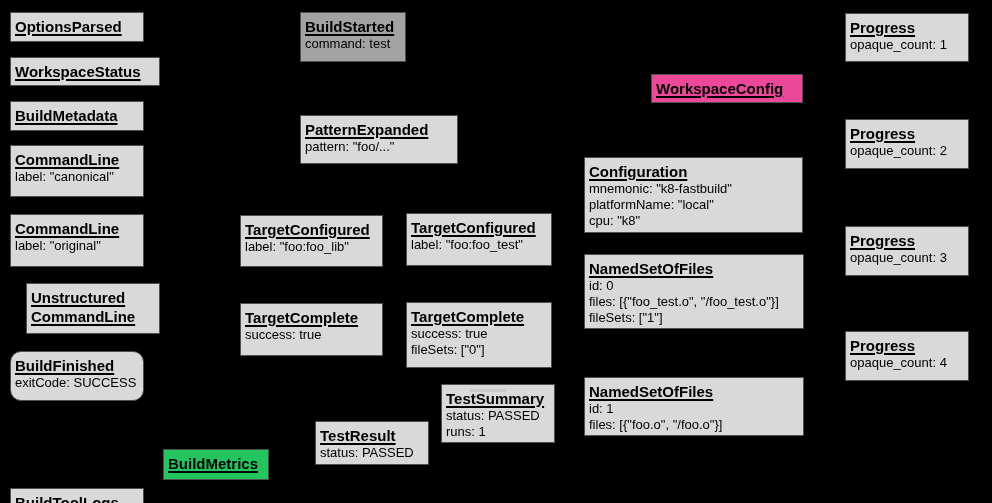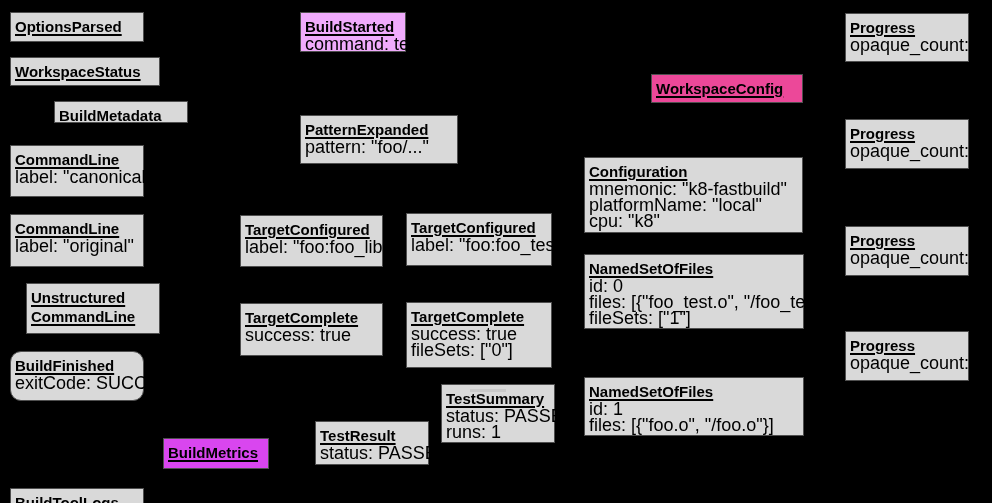--- a/index.html
+++ b/index.html
@@ -25,64 +25,64 @@
   }
   .node-title {
     font-weight: bold;
     font-size: 15px;
     line-height: 19px;
     text-decoration: underline;
     text-underline-offset: 2px;
     text-decoration-thickness: 1.5px;
   }
   .node-line {
-    font-size: 18px;
+    font-size: 13px;
     line-height: 16px;
     white-space: nowrap;
   }
   .edge-artifact {
     position: absolute;
     background: #c9c9c9;
   }
 </style>
 </head>
 <body>
 
 <div id="canvas" style="background: rgb(0, 0, 0);">
     <div class="node" style="left: 10px; top: 12px; width: 134px; height: 30px; background: rgb(217, 217, 217); border-color: rgb(79, 79, 79);">
       <div class="node-title">OptionsParsed</div>
     </div>
     <div class="node" style="left: 10px; top: 57px; width: 150px; height: 29px; background: rgb(217, 217, 217); border-color: rgb(79, 79, 79);">
       <div class="node-title">WorkspaceStatus</div>
     </div>
-    <div class="node" style="left: 10px; top: 101px; width: 134px; height: 22px; background: rgb(217, 217, 217); border-color: rgb(79, 79, 79); margin-left: 44px;">
+    <div class="node" style="left: 10px; top: 101px; width: 134px; height: 30px; background: rgb(217, 217, 217); border-color: rgb(79, 79, 79);">
       <div class="node-title">BuildMetadata</div>
     </div>
     <div class="node" style="left: 10px; top: 145px; width: 134px; height: 52px; background: rgb(217, 217, 217); border-color: rgb(79, 79, 79);">
       <div class="node-title">CommandLine</div>
       <div class="node-line">label: "canonical"</div>
     </div>
     <div class="node" style="left: 10px; top: 214px; width: 134px; height: 53px; background: rgb(217, 217, 217); border-color: rgb(79, 79, 79);">
       <div class="node-title">CommandLine</div>
       <div class="node-line">label: "original"</div>
     </div>
     <div class="node" style="left: 10px; top: 283px; width: 134px; height: 51px; background: rgb(217, 217, 217); border-color: rgb(79, 79, 79); margin-left: 16px;">
       <div class="node-title">Unstructured CommandLine</div>
     </div>
     <div class="node" style="left: 10px; top: 351px; width: 134px; height: 50px; background: rgb(217, 217, 217); border-color: rgb(79, 79, 79); border-radius: 11px;">
       <div class="node-title">BuildFinished</div>
       <div class="node-line">exitCode: SUCCESS</div>
     </div>
     <div class="node" style="left: 10px; top: 446px; width: 134px; height: 31px; background: rgb(217, 217, 217); border-color: rgb(79, 79, 79); margin-top: 42px;">
       <div class="node-title">BuildToolLogs</div>
     </div>
-    <div class="node" style="left: 163px; top: 438px; width: 106px; height: 31px; background: #d946ef; border-color: rgb(79, 79, 79);">
+    <div class="node" style="left: 163px; top: 449px; width: 106px; height: 31px; background: #22c55e; border-color: rgb(79, 79, 79);">
       <div class="node-title">BuildMetrics</div>
     </div>
-    <div class="node" style="left: 300px; top: 12px; width: 106px; height: 40px; background: #f0abfc; border-color: rgb(79, 79, 79);">
+    <div class="node" style="left: 300px; top: 12px; width: 106px; height: 50px; background: #a3a3a3; border-color: rgb(79, 79, 79);">
       <div class="node-title">BuildStarted</div>
       <div class="node-line">command: test</div>
     </div>
     <div class="node" style="left: 300px; top: 115px; width: 158px; height: 49px; background: rgb(217, 217, 217); border-color: rgb(79, 79, 79);">
       <div class="node-title">PatternExpanded</div>
       <div class="node-line">pattern: "foo/..."</div>
     </div>
     <div class="node" style="left: 240px; top: 215px; width: 143px; height: 52px; background: rgb(217, 217, 217); border-color: rgb(79, 79, 79);">
       <div class="node-title">TargetConfigured</div>
       <div class="node-line">label: "foo:foo_lib"</div>

